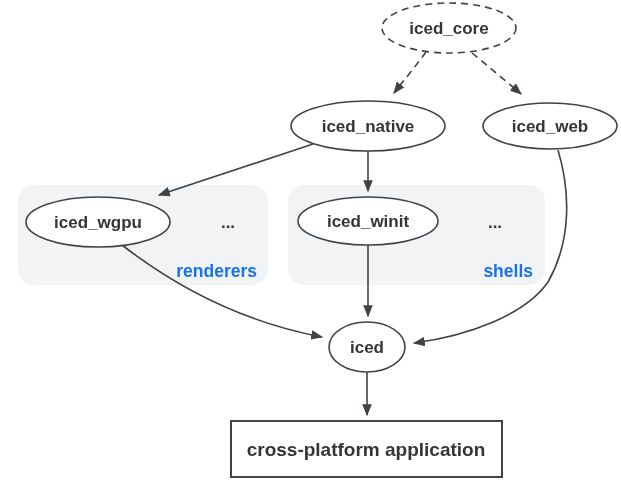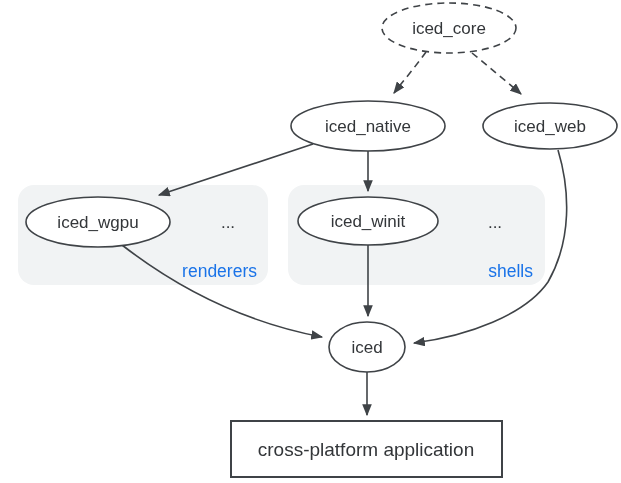--- a/index.html
+++ b/index.html
@@ -7,20 +7,21 @@
     padding: 0;
     background: #ffffff;
   }
   .canvas {
     position: relative;
     width: 621px;
     height: 483px;
     background: #ffffff;
     overflow: hidden;
     font-family: "Liberation Sans", sans-serif;
+    font-weight: bold;
   }
   svg { display: block; }
   .node-ellipse {
     fill: #ffffff;
     stroke: #3f4347;
     stroke-width: 1.6;
   }
   .node-ellipse.dashed {
     stroke-dasharray: 7 5;
   }

